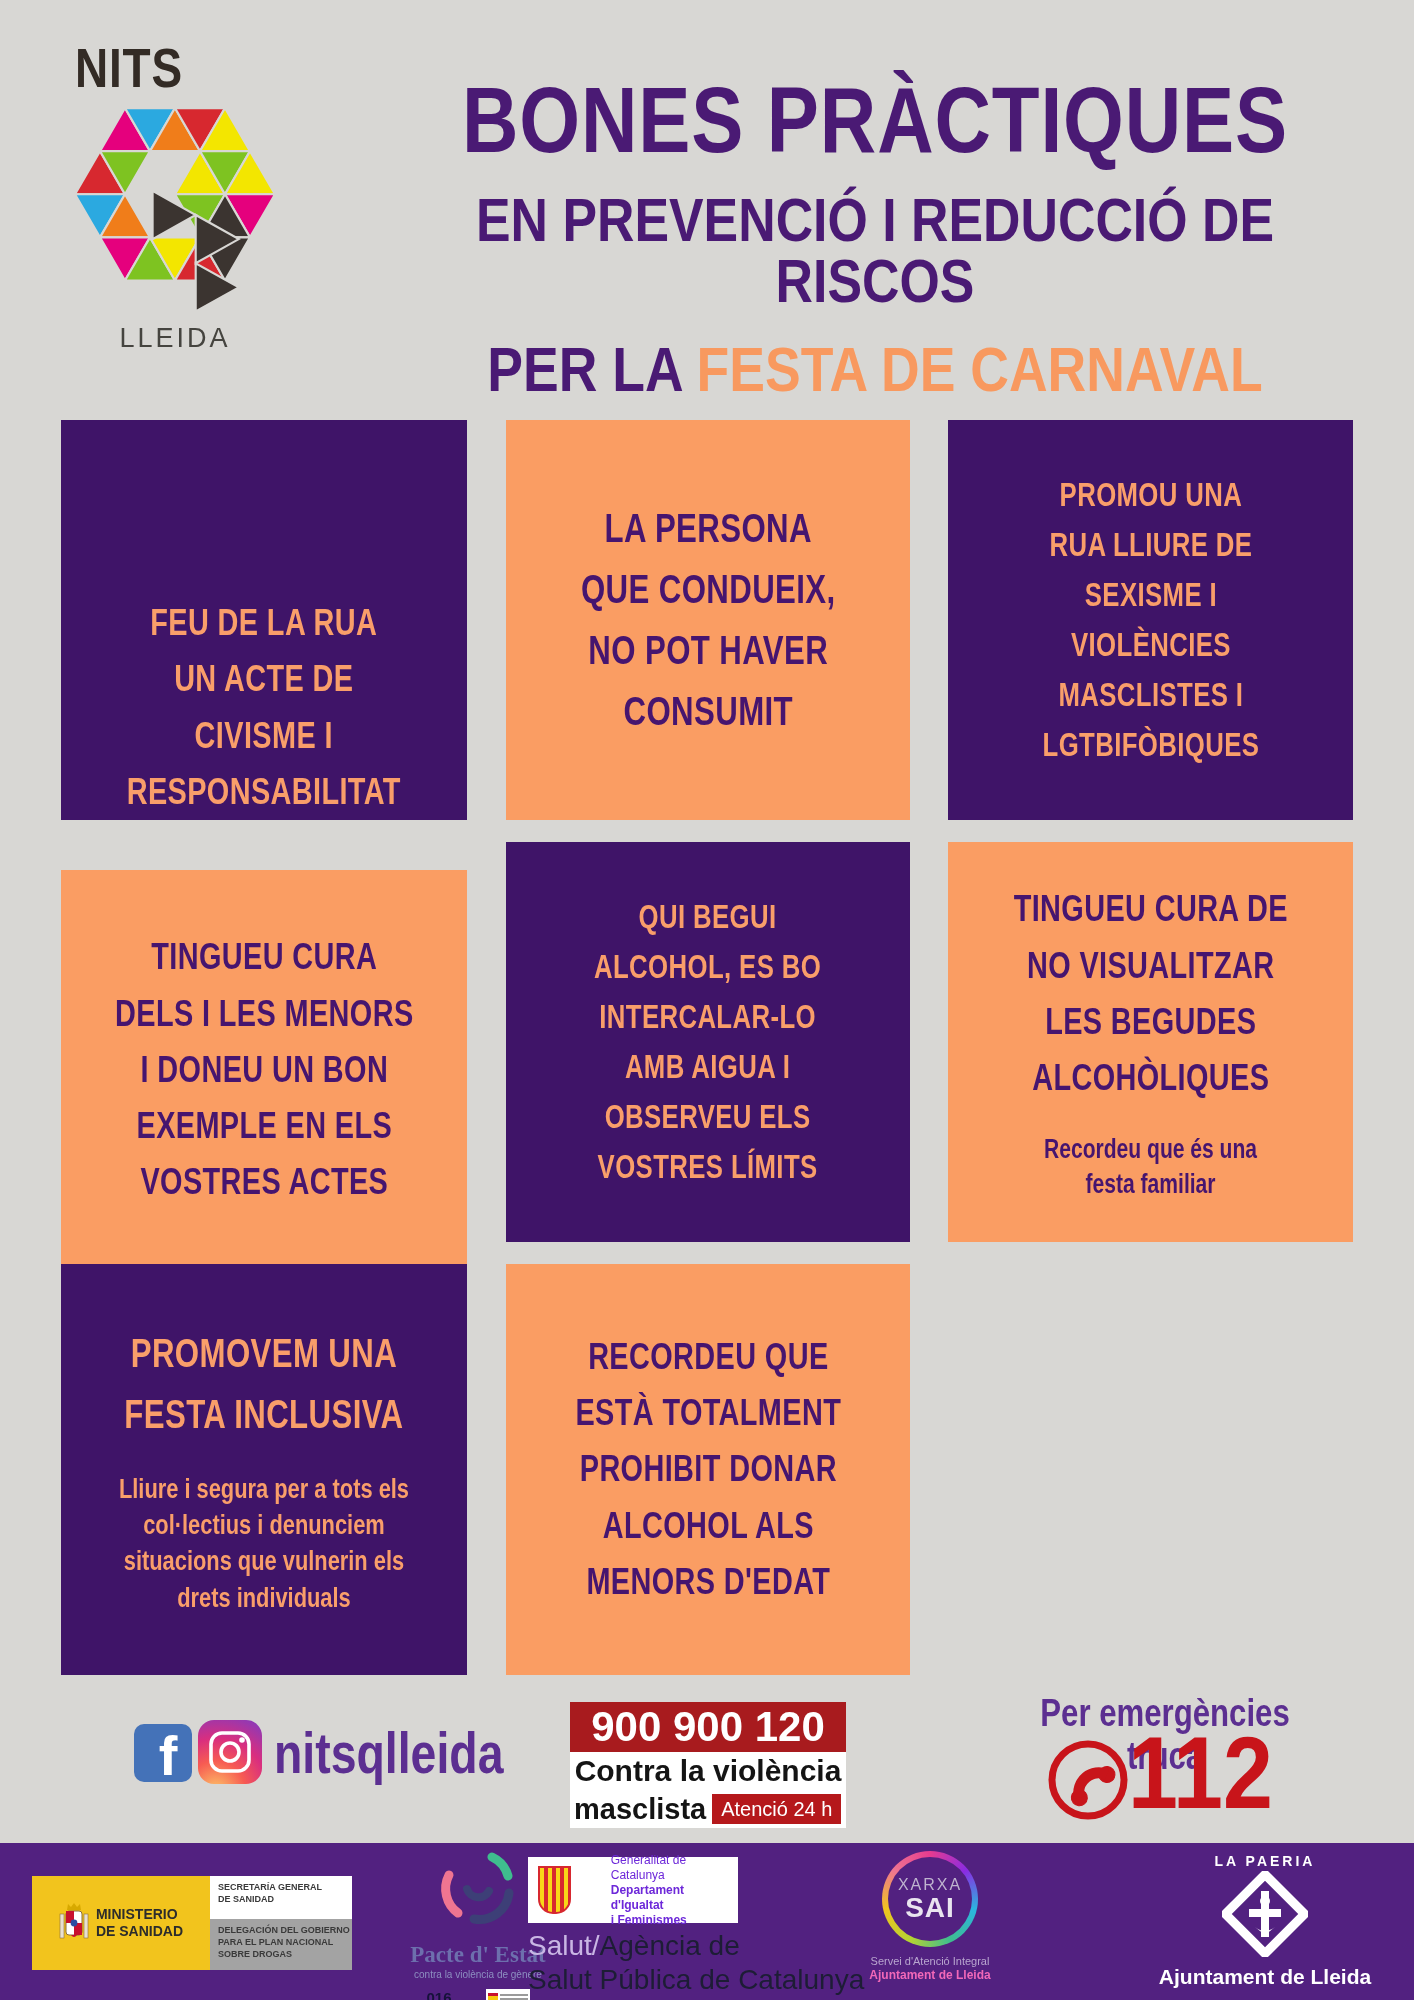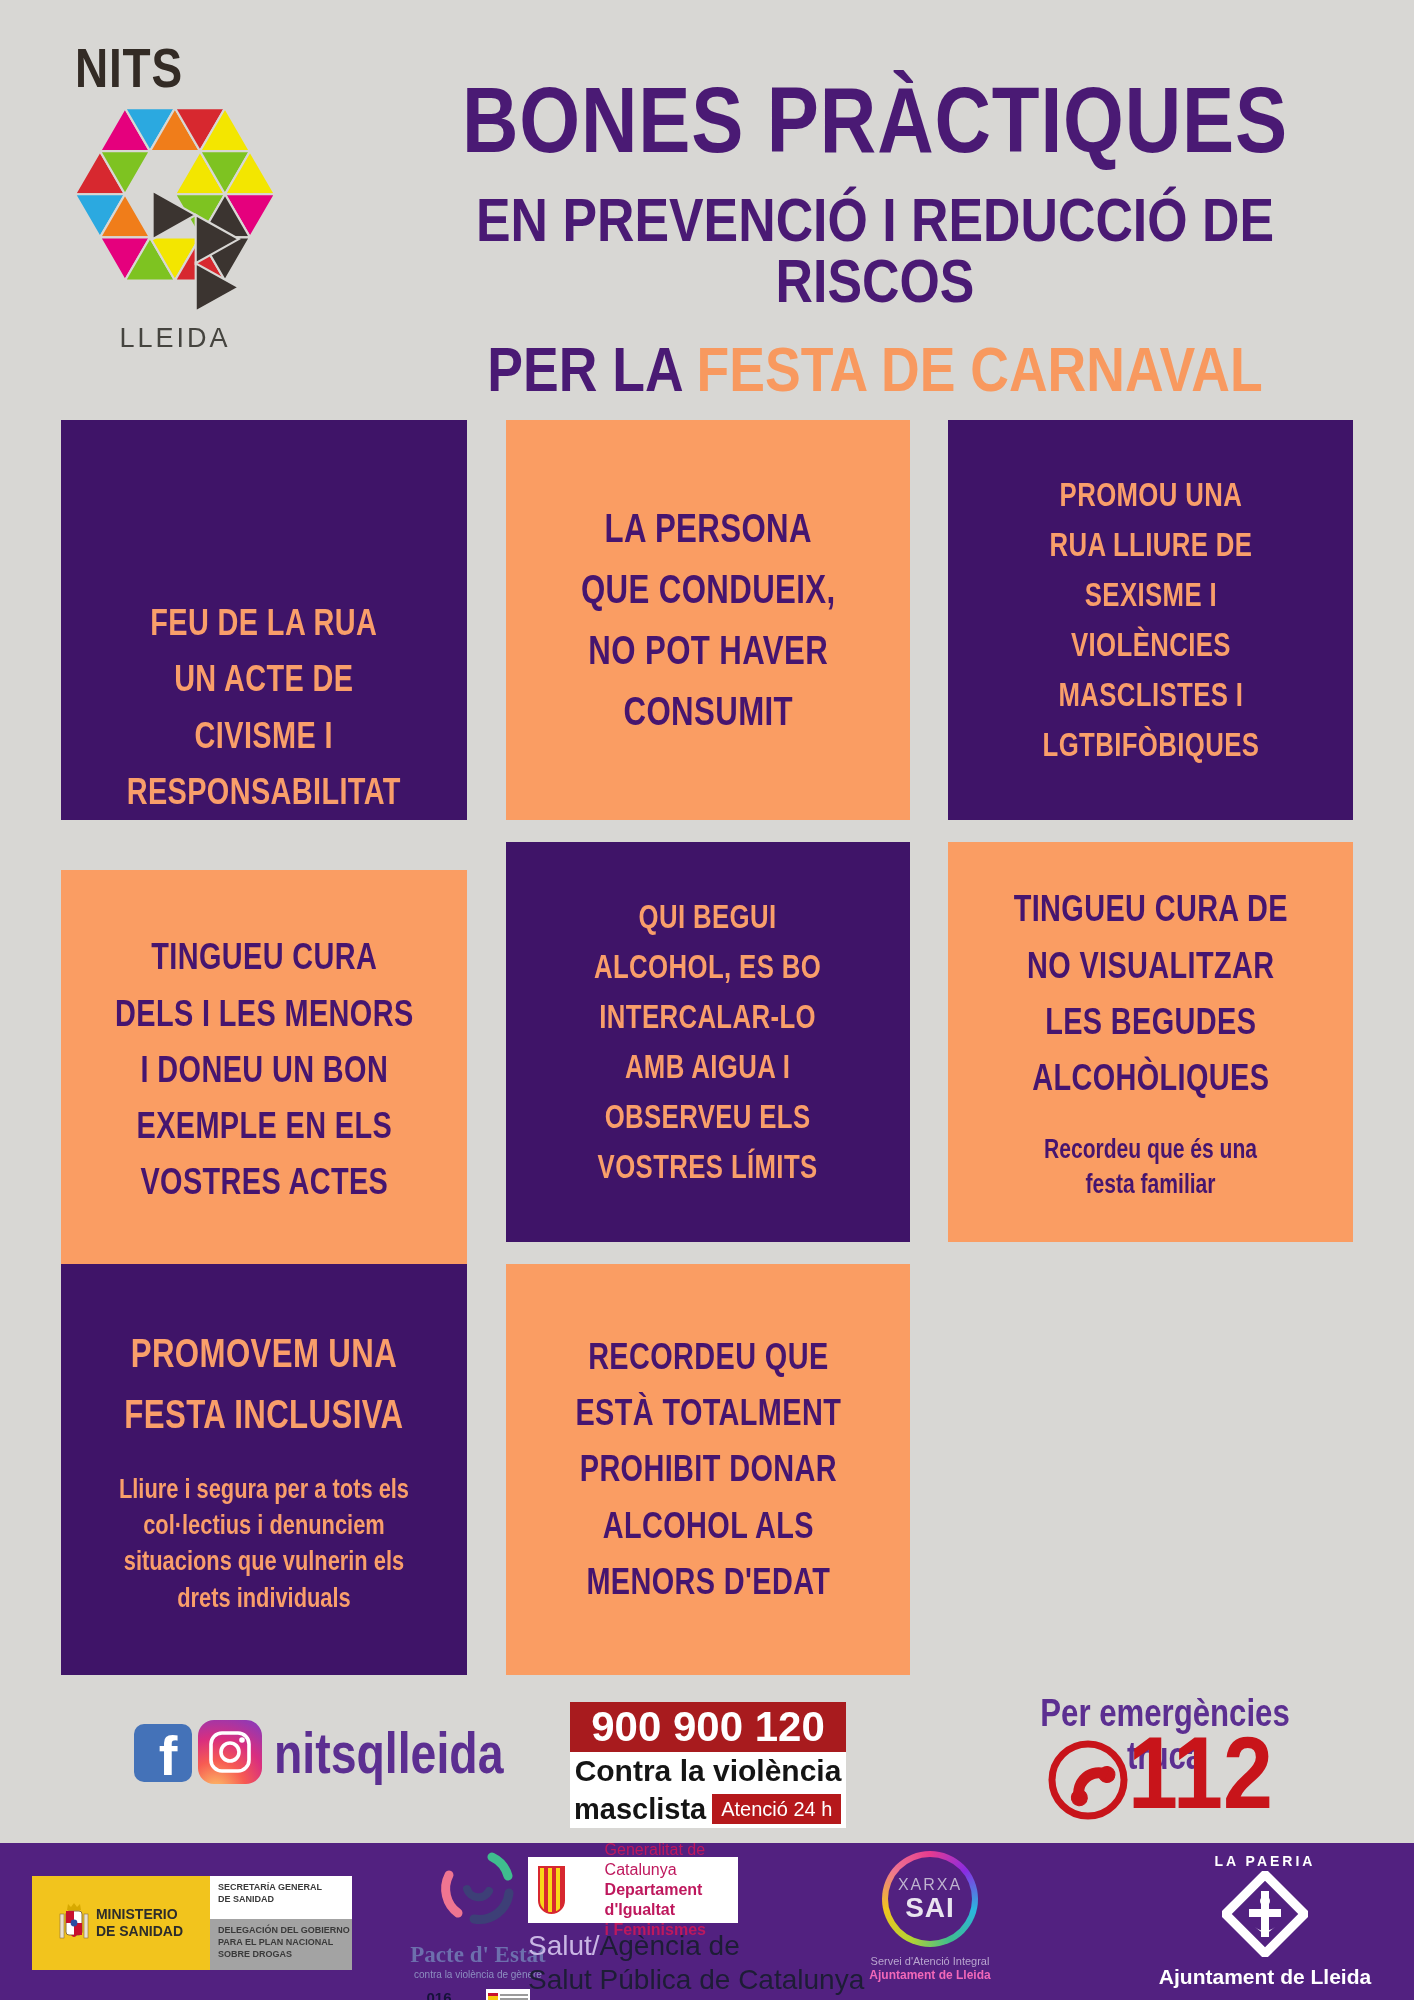--- a/index.html
+++ b/index.html
@@ -65,21 +65,21 @@
   .pacte-sub{font-size:10px;color:#8d8fc0;margin-top:1px;}
   .pacte-row{display:flex;align-items:center;justify-content:center;gap:8px;margin-top:9px;}
   .p016{font-size:15px;font-weight:bold;color:#16123a;border-bottom:2px solid #16123a;padding-right:26px;}
   .mini-gob{width:40px;height:17px;background:#fff;display:flex;align-items:center;gap:2px;padding:1px 2px;}
   .mini-flag{width:10px;height:12px;background:linear-gradient(#c8102e 25%, #f6c60b 25%, #f6c60b 75%, #c8102e 75%);}
   .mini-lines{flex:1;}
   .mini-lines div{height:2px;background:#9a9a9a;margin:2px 0;}
 
   .gen-box{left:528px;top:14px;width:210px;height:66px;background:#fff;display:flex;align-items:center;gap:8px;padding-left:10px;box-sizing:border-box;}
   .gen-shield{width:30px;height:44px;background:repeating-linear-gradient(90deg,#f8d718 0 4px,#d7282f 4px 8px);border:2px solid #d7282f;border-radius:0 0 15px 15px;}
-  .gen-text{font-size:16px;color:#be185d;line-height:1.25;margin-left:32px;}
+  .gen-text{font-size:12px;color:#6d28d9;line-height:1.25;margin-left:32px;}
   .gen-text .b{font-weight:bold;}
 
   .salut{left:528px;top:86px;font-size:28px;line-height:1.2;color:#1d1d35;}
   .salut .pfx{color:#c9b6e4;}
 
   .xarxa{left:850px;top:8px;width:160px;text-align:center;}
   .xr-ring{width:96px;height:96px;border-radius:50%;margin:0 auto;
            background:conic-gradient(#e63b8f,#8a2be2,#2bb5e0,#3fbd8e,#b5d432,#f0c420,#ef7591,#e63b8f);
            display:flex;align-items:center;justify-content:center;}
   .xr-in{width:84px;height:84px;border-radius:50%;background:#522180;display:flex;flex-direction:column;align-items:center;justify-content:center;}

